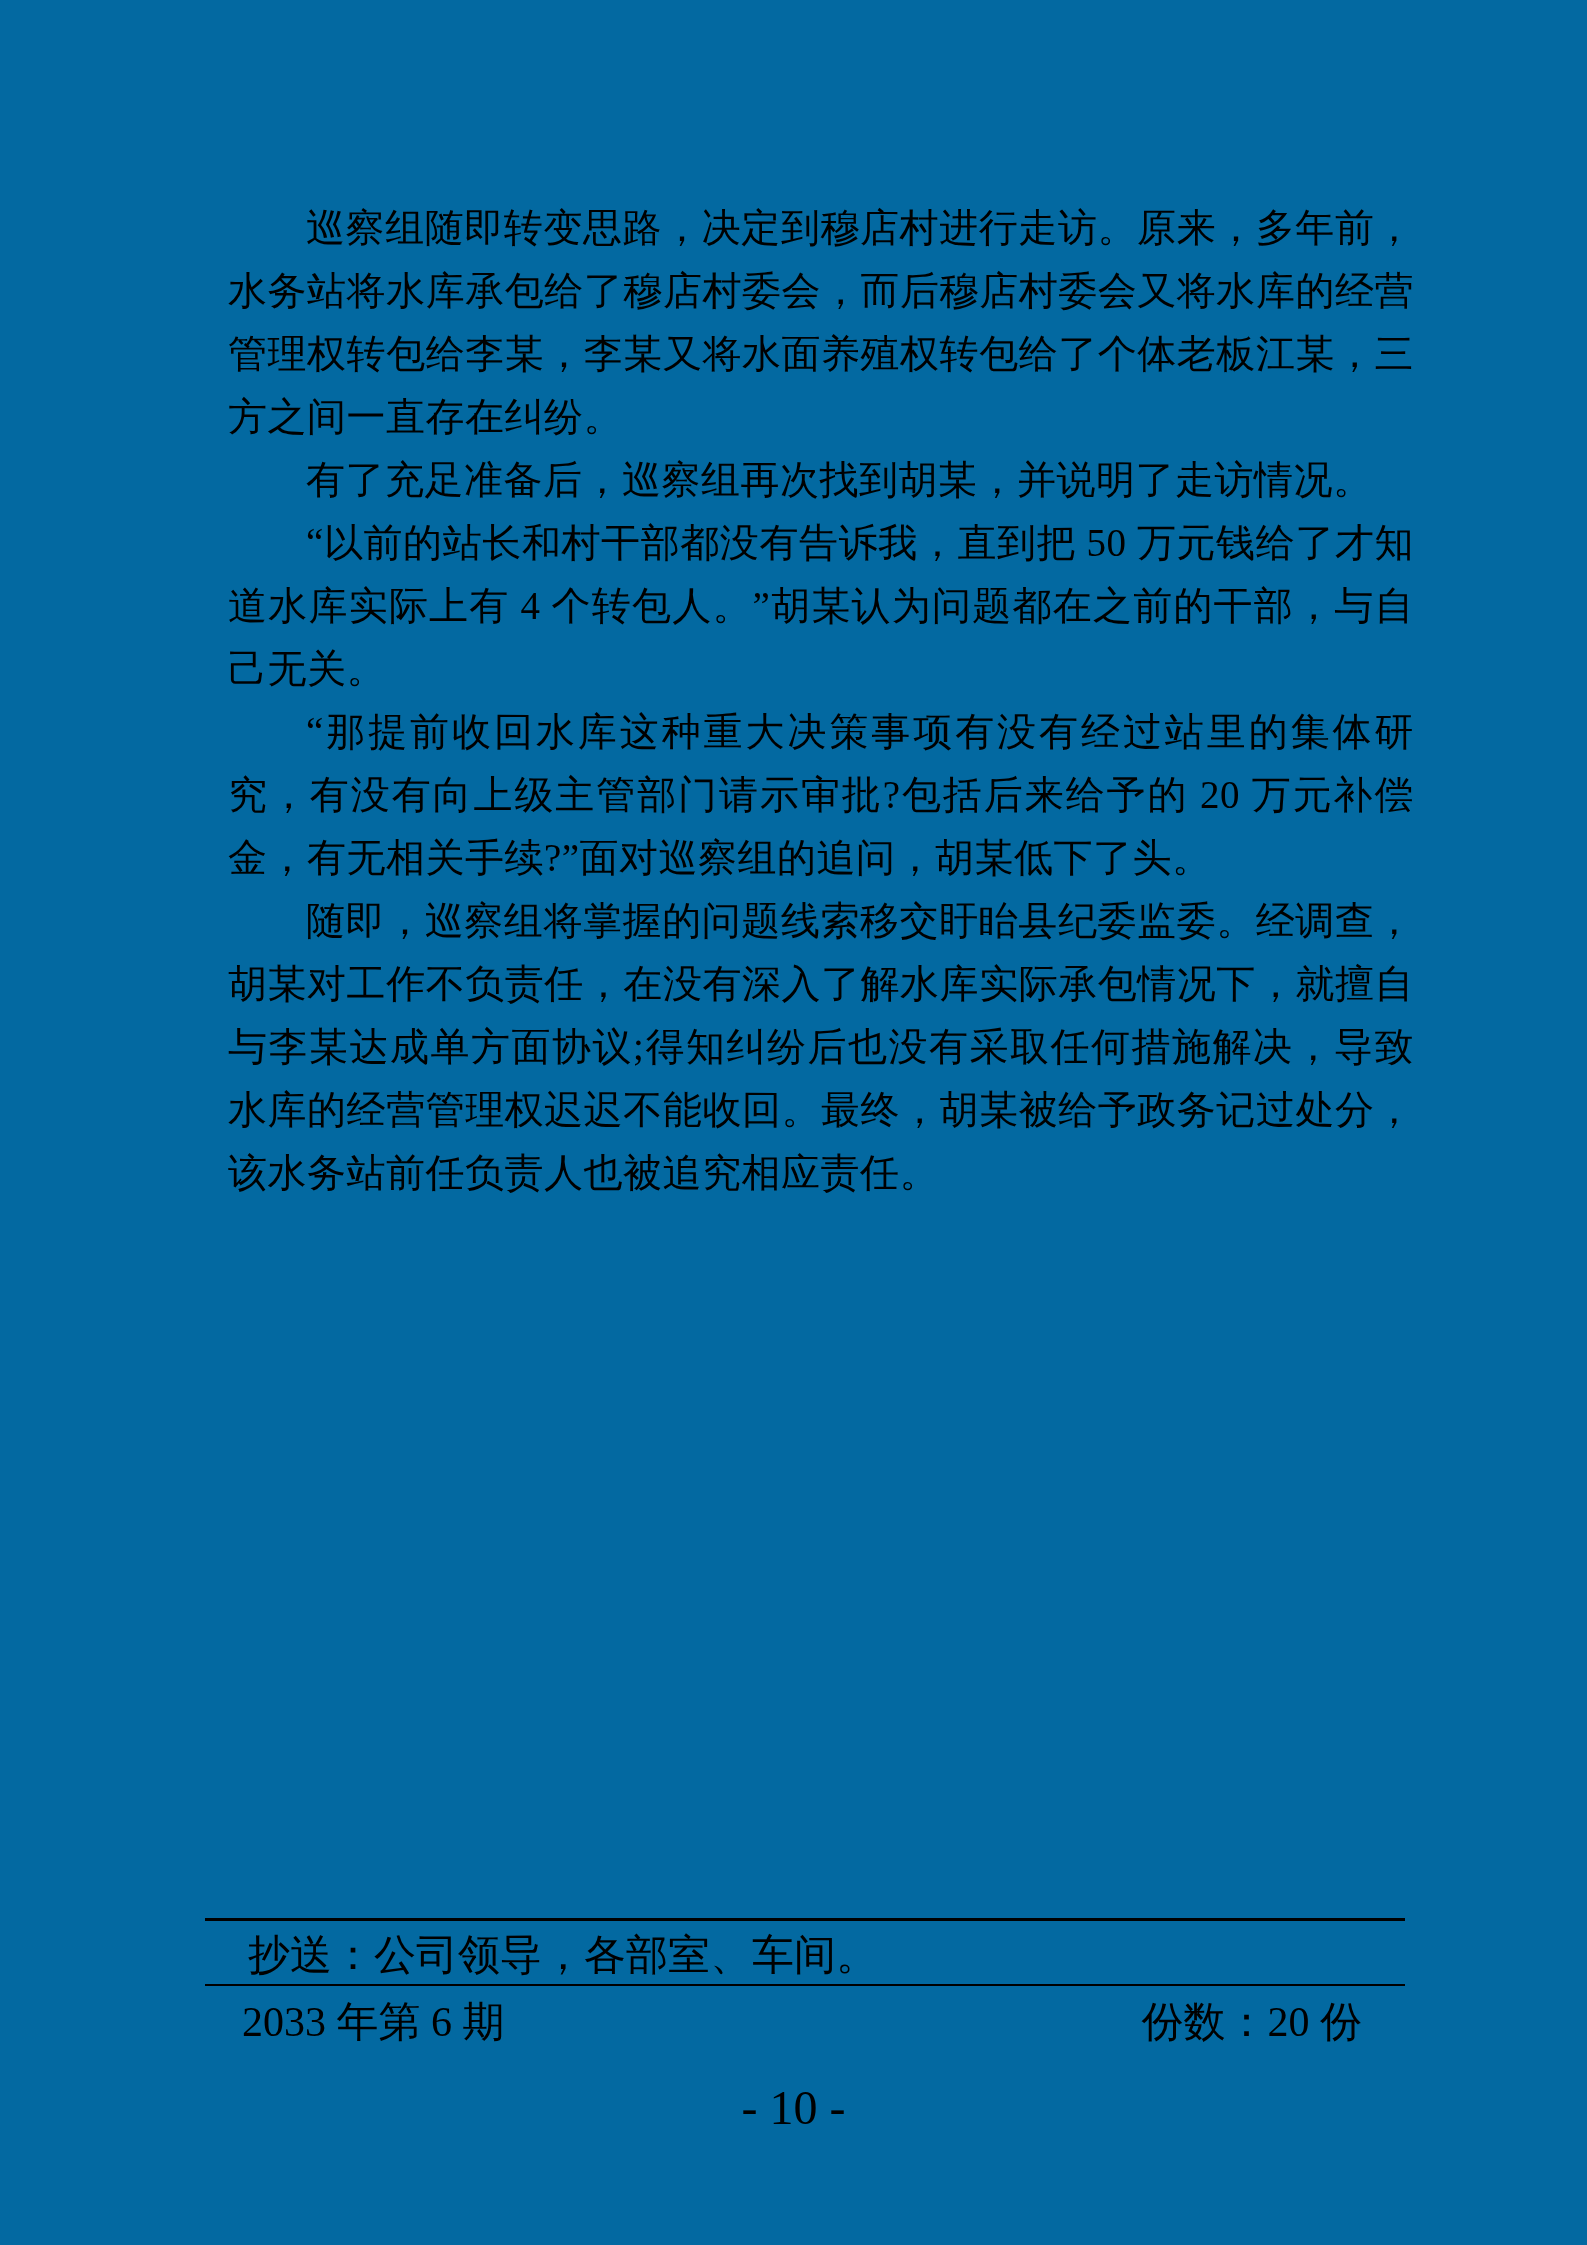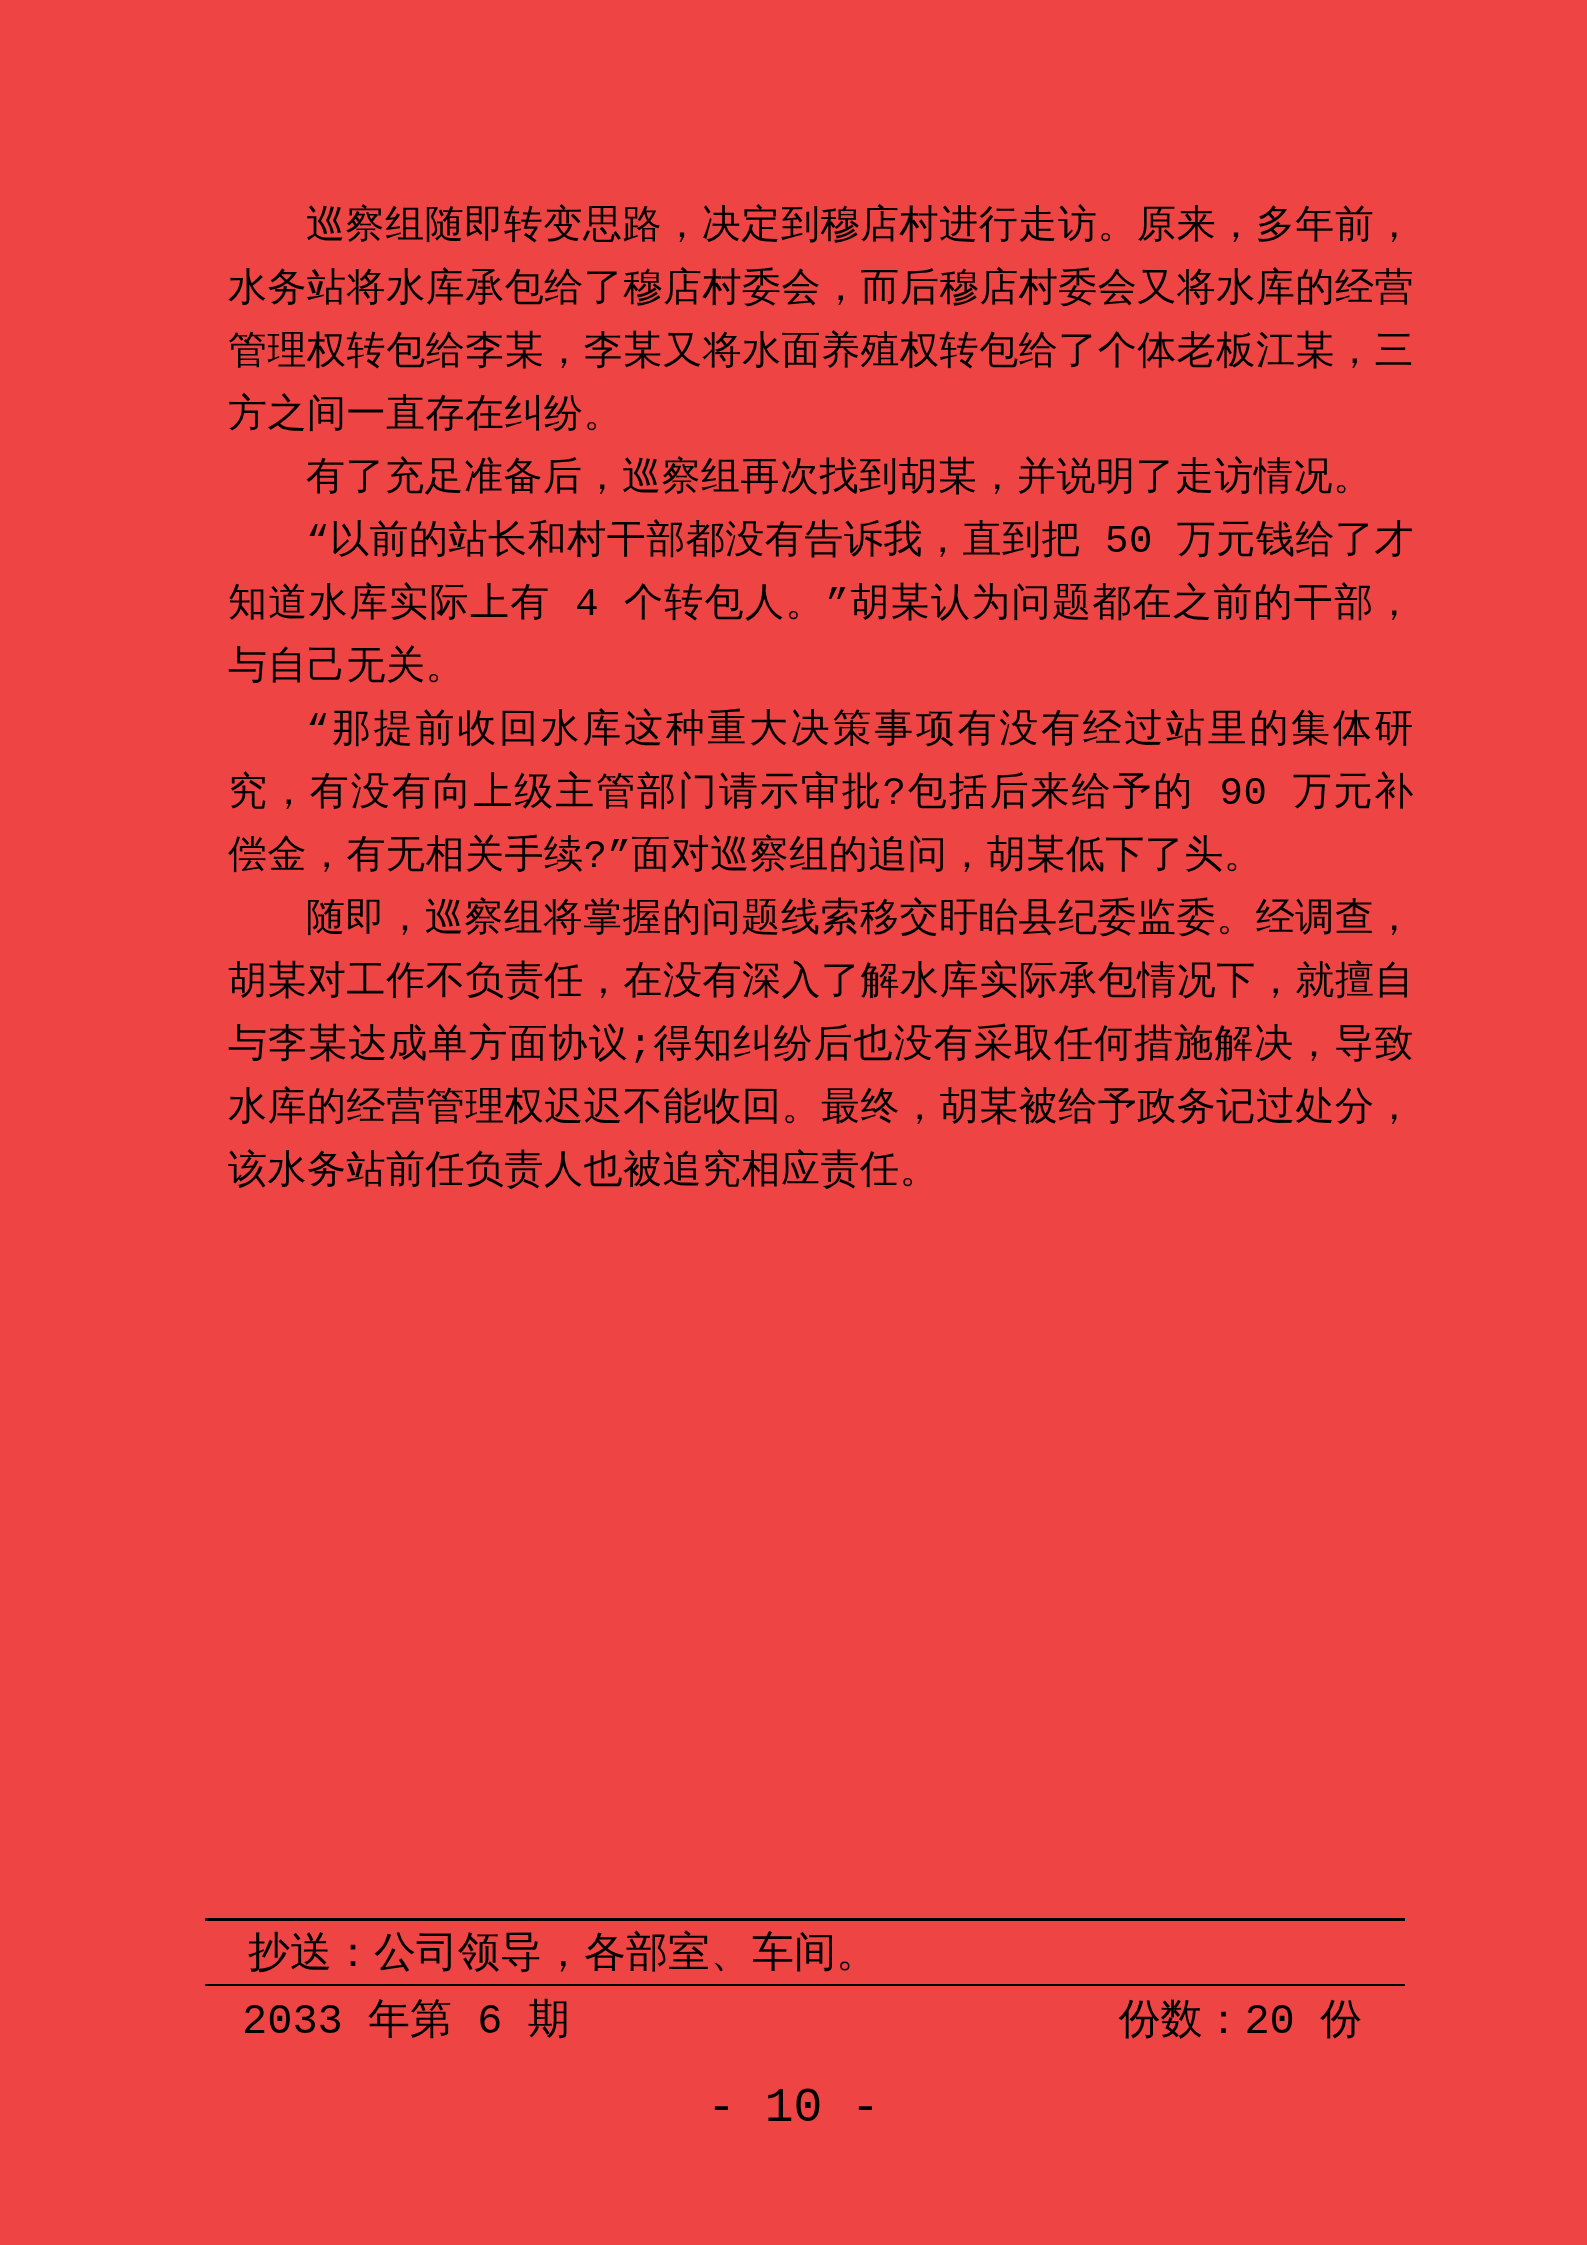--- a/index.html
+++ b/index.html
@@ -4,23 +4,23 @@
 <style>
   html, body {
     margin: 0;
     padding: 0;
     background: #ffffff;
   }
   .page {
     position: relative;
     width: 1587px;
     height: 2245px;
-    background: #ef4444;
+    background: #0369a1;
     color: #000000;
-    font-family: Liberation Mono, monospace;
+    font-family: Liberation Serif, serif;
     overflow: hidden;
   }
   .body-text {
     position: absolute;
     left: 228px;
     top: 196px;
     width: 1186px;
     font-size: 39px;
     line-height: 63px;
     text-align: justify;
@@ -80,21 +80,21 @@
 </style>
 </head>
 <body>
 
 <div class="page">
 
   <div class="body-text">
       <p>巡察组随即转变思路，决定到穆店村进行走访。原来，多年前，水务站将水库承包给了穆店村委会，而后穆店村委会又将水库的经营管理权转包给李某，李某又将水面养殖权转包给了个体老板江某，三方之间一直存在纠纷。</p>
       <p>有了充足准备后，巡察组再次找到胡某，并说明了走访情况。</p>
       <p>“以前的站长和村干部都没有告诉我，直到把 50 万元钱给了才知道水库实际上有 4 个转包人。”胡某认为问题都在之前的干部，与自己无关。</p>
-      <p>“那提前收回水库这种重大决策事项有没有经过站里的集体研究，有没有向上级主管部门请示审批?包括后来给予的 90 万元补偿金，有无相关手续?”面对巡察组的追问，胡某低下了头。</p>
+      <p>“那提前收回水库这种重大决策事项有没有经过站里的集体研究，有没有向上级主管部门请示审批?包括后来给予的 20 万元补偿金，有无相关手续?”面对巡察组的追问，胡某低下了头。</p>
       <p>随即，巡察组将掌握的问题线索移交盱眙县纪委监委。经调查，胡某对工作不负责任，在没有深入了解水库实际承包情况下，就擅自与李某达成单方面协议;得知纠纷后也没有采取任何措施解决，导致水库的经营管理权迟迟不能收回。最终，胡某被给予政务记过处分，该水务站前任负责人也被追究相应责任。</p>
     </div>
 
   <div class="rule rule-top"></div>
 
   <div class="cc-line">抄送：公司领导，各部室、车间。</div>
 
   <div class="rule rule-mid"></div>
 
   <div class="issue-row">

